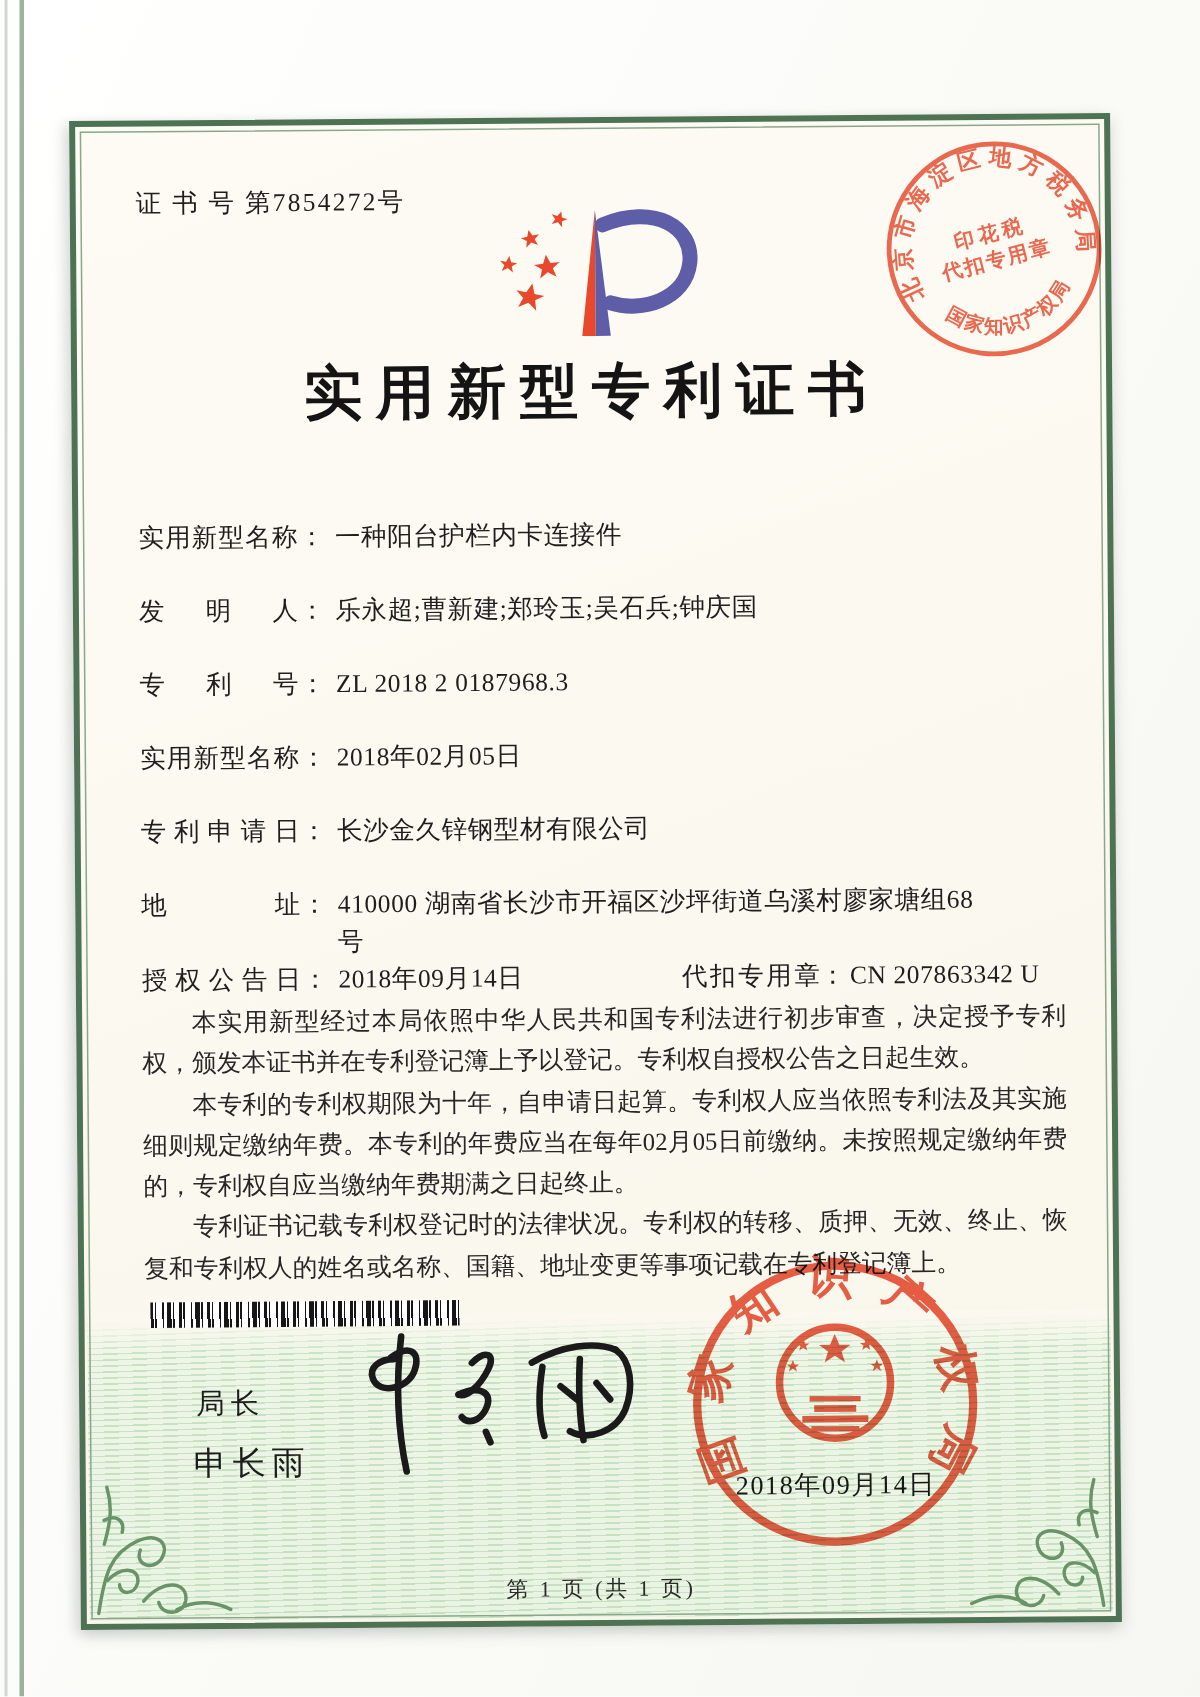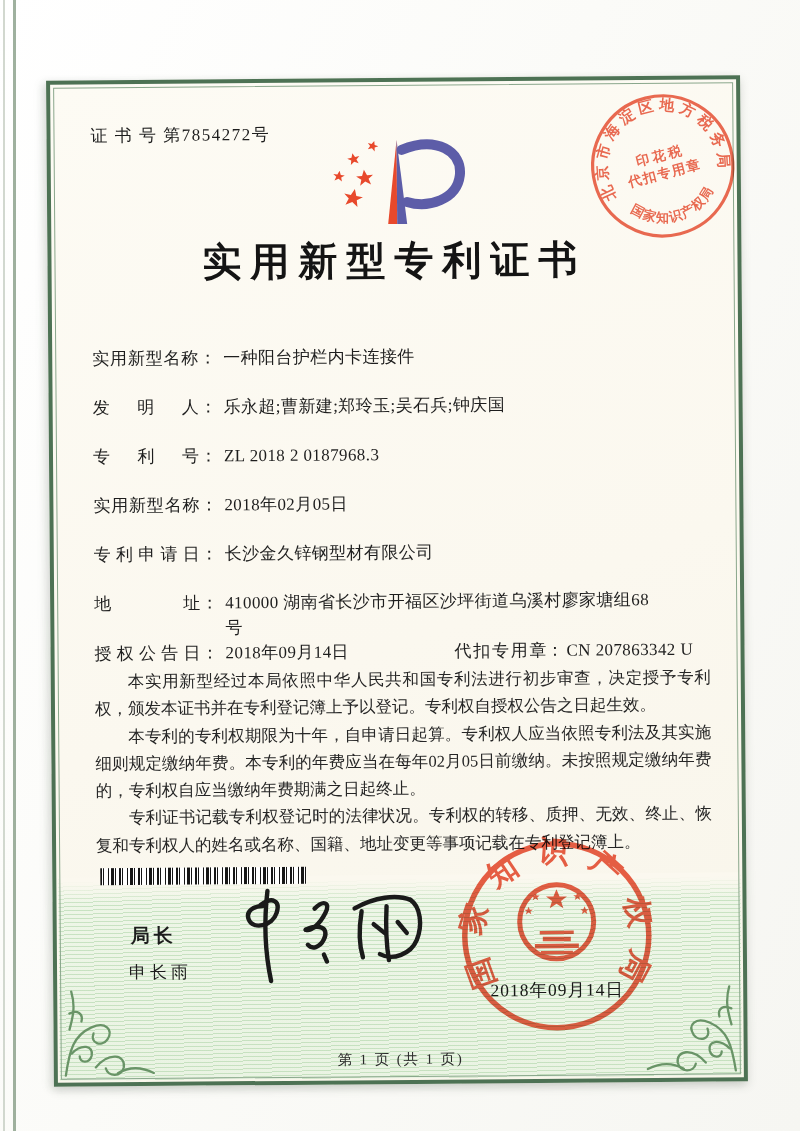--- a/index.html
+++ b/index.html
@@ -48,22 +48,22 @@
   .body-text{position:absolute;left:44px;right:34px;top:588px;z-index:3;
     font-size:16.5px;line-height:27.3px;color:#262626;text-align:justify;}
   .body-text p{margin:0;text-indent:2em;}
   
   .barcode{position:absolute;left:48px;top:788px;width:206px;height:17px;z-index:3;
     background:repeating-linear-gradient(90deg,
       #161616 0 2px,#fff 2px 3px,#161616 3px 4px,#fff 4px 8px,
       #161616 8px 9px,#fff 9px 11px,#161616 11px 14px,#fff 14px 15px,
       #161616 15px 16px,#fff 16px 19px);}
   
-  .sig-title{position:absolute;left:78px;top:843px;font-size:19px;letter-spacing:4px;color:#1c1c1c;z-index:4;font-weight:bold;}
-  .sig-name{position:absolute;left:76px;top:881px;font-size:17px;letter-spacing:4px;color:#1c1c1c;z-index:4;}
+  .sig-title{position:absolute;left:78px;top:843px;font-size:19px;letter-spacing:4px;color:#1c1c1c;z-index:4;}
+  .sig-name{position:absolute;left:76px;top:881px;font-size:22px;letter-spacing:4px;color:#1c1c1c;z-index:4;}
   .sig-script{position:absolute;left:170px;top:806px;z-index:4;}
   
   .seal-bottom{position:absolute;left:384px;top:739px;z-index:5;mix-blend-mode:multiply;}
   .seal-top{position:absolute;left:528px;top:2px;z-index:5;mix-blend-mode:multiply;}
   .seal-font{font-family:"Liberation Sans","DejaVu Sans",sans-serif;font-weight:bold;}
   .date-font{font-family:"Liberation Serif","DejaVu Serif",serif;}
   
   .flourish{position:absolute;bottom:7px;z-index:4;}
   .flourish.left{left:8px;}
   .flourish.right{right:8px;transform:scaleX(-1);}

